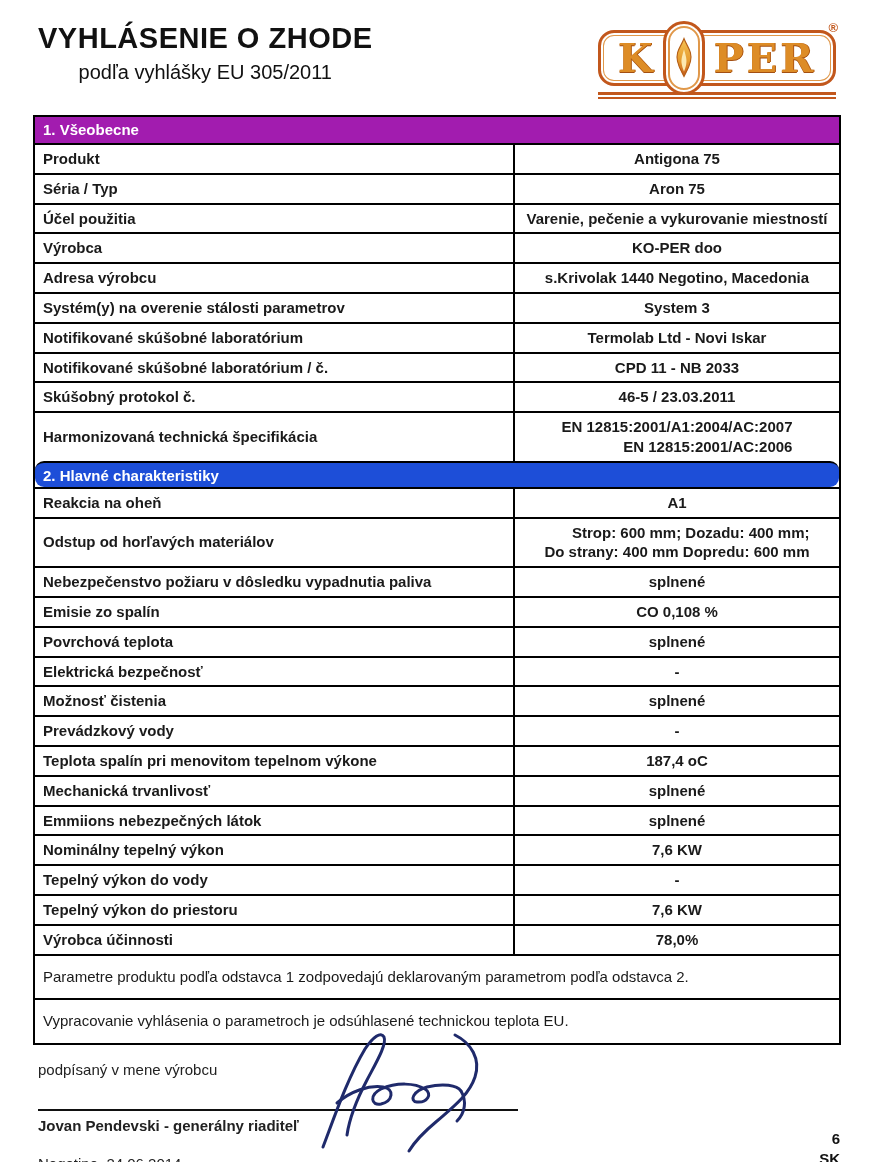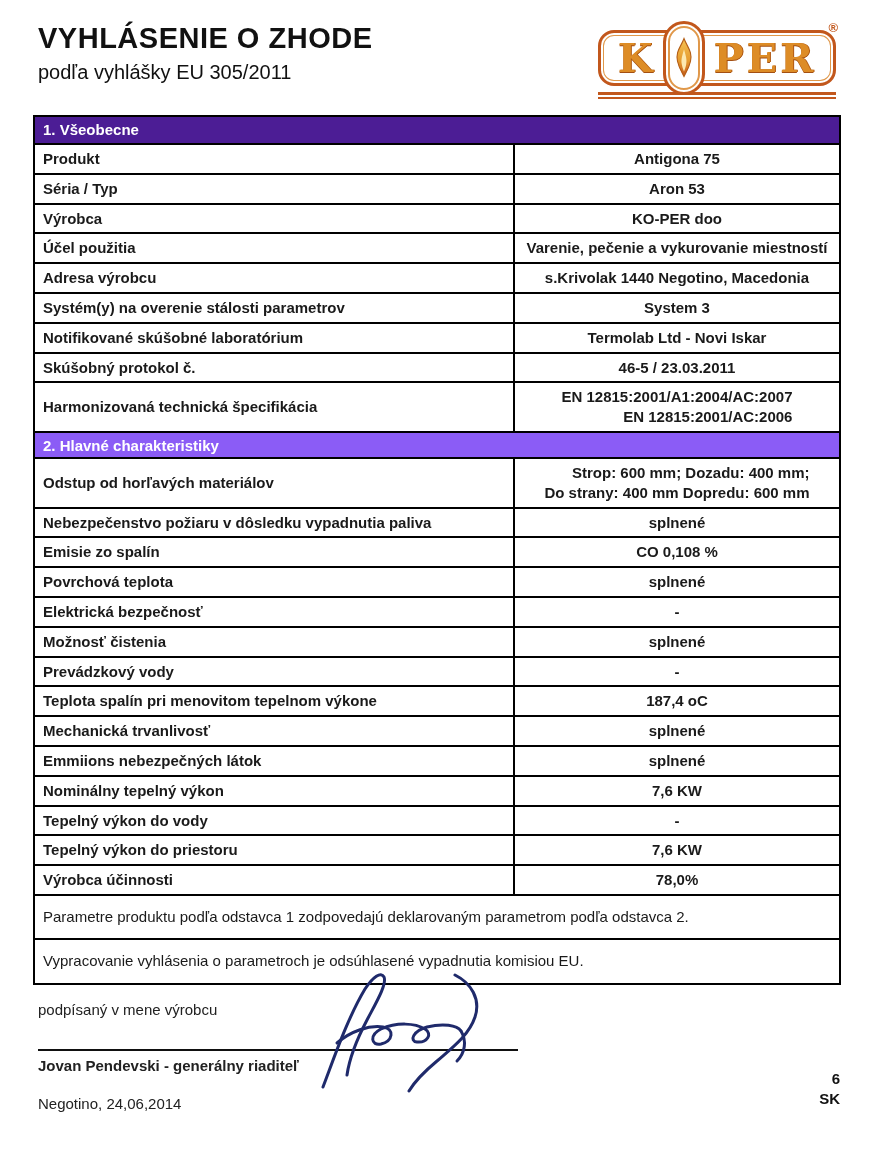--- a/index.html
+++ b/index.html
@@ -6,21 +6,21 @@
   html,body { background:#888; }
   .page {
     width:878px; height:1162px; background:#ffffff; position:relative;
     font-family:"Liberation Sans", sans-serif; color:#1a1a1a; margin:0 auto;
     overflow:hidden;
   }
   
   .hdr { display:flex; justify-content:space-between; align-items:flex-start;
          padding:22px 38px 0 38px; height:113px; }
   .title-block h1 { font-size:29px; font-weight:bold; color:#111; letter-spacing:0.5px; }
-  .title-block .subtitle { font-size:20px; font-weight:normal; margin-top:6px; color:#111; }
+  .title-block .subtitle { font-size:20px; font-weight:normal; margin-top:6px; color:#111;text-align:center; }
   
   .logo { position:relative; width:238px; margin-right:4px; }
   .logo-reg { position:absolute; top:-2px; right:-2px; font-size:13px; color:#c2571c; font-weight:bold; }
   .logo-box {
     margin-top:8px; height:56px; border:3px solid #c2571c; border-radius:16px;
     display:flex; align-items:center; justify-content:center; gap:8px;
     padding:0 12px; position:relative; background:#fff;
     box-shadow: inset 0 0 0 2px #fff, inset 0 0 0 3px #e0984a;
   }
   .logo-letter {
@@ -89,62 +89,70 @@
             <path d="M12 12 C 10.5 18, 9 21, 10 26 C 10.7 29.5, 11.4 31, 12 32.5 C 12.6 31, 13.3 29.5, 14 26 C 15 21, 13.5 18, 12 12 Z" fill="#fce8b0"></path>
           </svg>
         </span>
         <span class="logo-letter">PER</span>
       </div>
       <div class="logo-underline"></div>
     </div>
   </div>
 
   <div class="doc-table">
-    <div class="sec-header" style="background: #4c1d95;">1.  Všeobecne</div>
+    <div class="sec-header" style="background: #a21caf;">1.  Všeobecne</div>
     <div id="sec1-rows">
         <div class="t-row">
           <div class="t-label">Produkt</div>
           <div class="t-value">Antigona 75</div>
         </div>
         <div class="t-row">
           <div class="t-label">Séria / Typ</div>
-          <div class="t-value">Aron 53</div>
+          <div class="t-value">Aron 75</div>
+        </div>
+        <div class="t-row">
+          <div class="t-label">Účel použitia</div>
+          <div class="t-value">Varenie, pečenie a vykurovanie miestností</div>
         </div>
         <div class="t-row">
           <div class="t-label">Výrobca</div>
           <div class="t-value">KO-PER doo</div>
         </div>
         <div class="t-row">
-          <div class="t-label">Účel použitia</div>
-          <div class="t-value">Varenie, pečenie a vykurovanie miestností</div>
-        </div>
-        <div class="t-row">
           <div class="t-label">Adresa výrobcu</div>
           <div class="t-value">s.Krivolak 1440 Negotino, Macedonia</div>
         </div>
         <div class="t-row">
           <div class="t-label">Systém(y) na overenie stálosti parametrov</div>
           <div class="t-value">System 3</div>
         </div>
         <div class="t-row">
           <div class="t-label">Notifikované skúšobné laboratórium</div>
           <div class="t-value">Termolab Ltd - Novi Iskar</div>
+        </div>
+        <div class="t-row">
+          <div class="t-label">Notifikované skúšobné laboratórium / č.</div>
+          <div class="t-value">CPD 11 - NB 2033</div>
         </div>
         <div class="t-row">
           <div class="t-label">Skúšobný protokol č.</div>
           <div class="t-value">46-5 / 23.03.2011</div>
         </div>
         <div class="t-row">
           <div class="t-label">Harmonizovaná technická špecifikácia</div>
           <div class="t-value">EN 12815:2001/A1:2004/AC:2007
 EN 12815:2001/AC:2006</div>
         </div>
       </div>
-    <div class="sec-header" style="background: #8b5cf6;">2. Hlavné charakteristiky</div>
+    <div class="sec-header" style="background: #1d4ed8; border-radius: 9px;">2. Hlavné charakteristiky</div>
     <div id="sec2-rows">
+        <div class="t-row">
+          <div class="t-label">Reakcia na oheň</div>
+          <div class="t-value">A1</div>
+        </div>
         <div class="t-row">
           <div class="t-label">Odstup od horľavých materiálov</div>
           <div class="t-value">Strop: 600 mm; Dozadu: 400 mm;
 Do strany: 400 mm Dopredu: 600 mm</div>
         </div>
         <div class="t-row">
           <div class="t-label">Nebezpečenstvo požiaru v dôsledku vypadnutia paliva</div>
           <div class="t-value">splnené</div>
         </div>
         <div class="t-row">
@@ -190,21 +198,21 @@
         <div class="t-row">
           <div class="t-label">Tepelný výkon do priestoru</div>
           <div class="t-value">7,6 KW</div>
         </div>
         <div class="t-row">
           <div class="t-label">Výrobca účinnosti</div>
           <div class="t-value">78,0%</div>
         </div>
       </div>
     <div class="t-note">Parametre produktu podľa odstavca 1 zodpovedajú deklarovaným parametrom podľa odstavca 2.</div>
-    <div class="t-note">Vypracovanie vyhlásenia o parametroch je odsúhlasené vypadnutia komisiou EU.</div>
+    <div class="t-note">Vypracovanie vyhlásenia o parametroch je odsúhlasené technickou teplota EU.</div>
   </div>
 
   <div class="ftr">
     <div class="signed-label">podpísaný v mene výrobcu</div>
     <div class="signature-line"></div>
     <div class="signature">
       <svg width="220" height="130" viewBox="0 0 220 130" aria-hidden="true">
         <g fill="none" stroke="#1f2a6b" stroke-width="3" stroke-linecap="round" stroke-linejoin="round">
           <path d="M38 122 C 48 96, 62 54, 80 24 C 88 12, 96 6, 99 12 C 102 19, 92 36, 82 55 C 72 74, 64 96, 62 110"></path>
           <path d="M52 78 C 66 66, 84 60, 98 62 C 110 64, 108 76, 96 79 C 86 81, 84 70, 96 64 C 112 57, 130 58, 140 64 C 148 69, 142 78, 132 77 C 124 76, 128 66, 142 62 C 158 58, 172 60, 176 66"></path>

